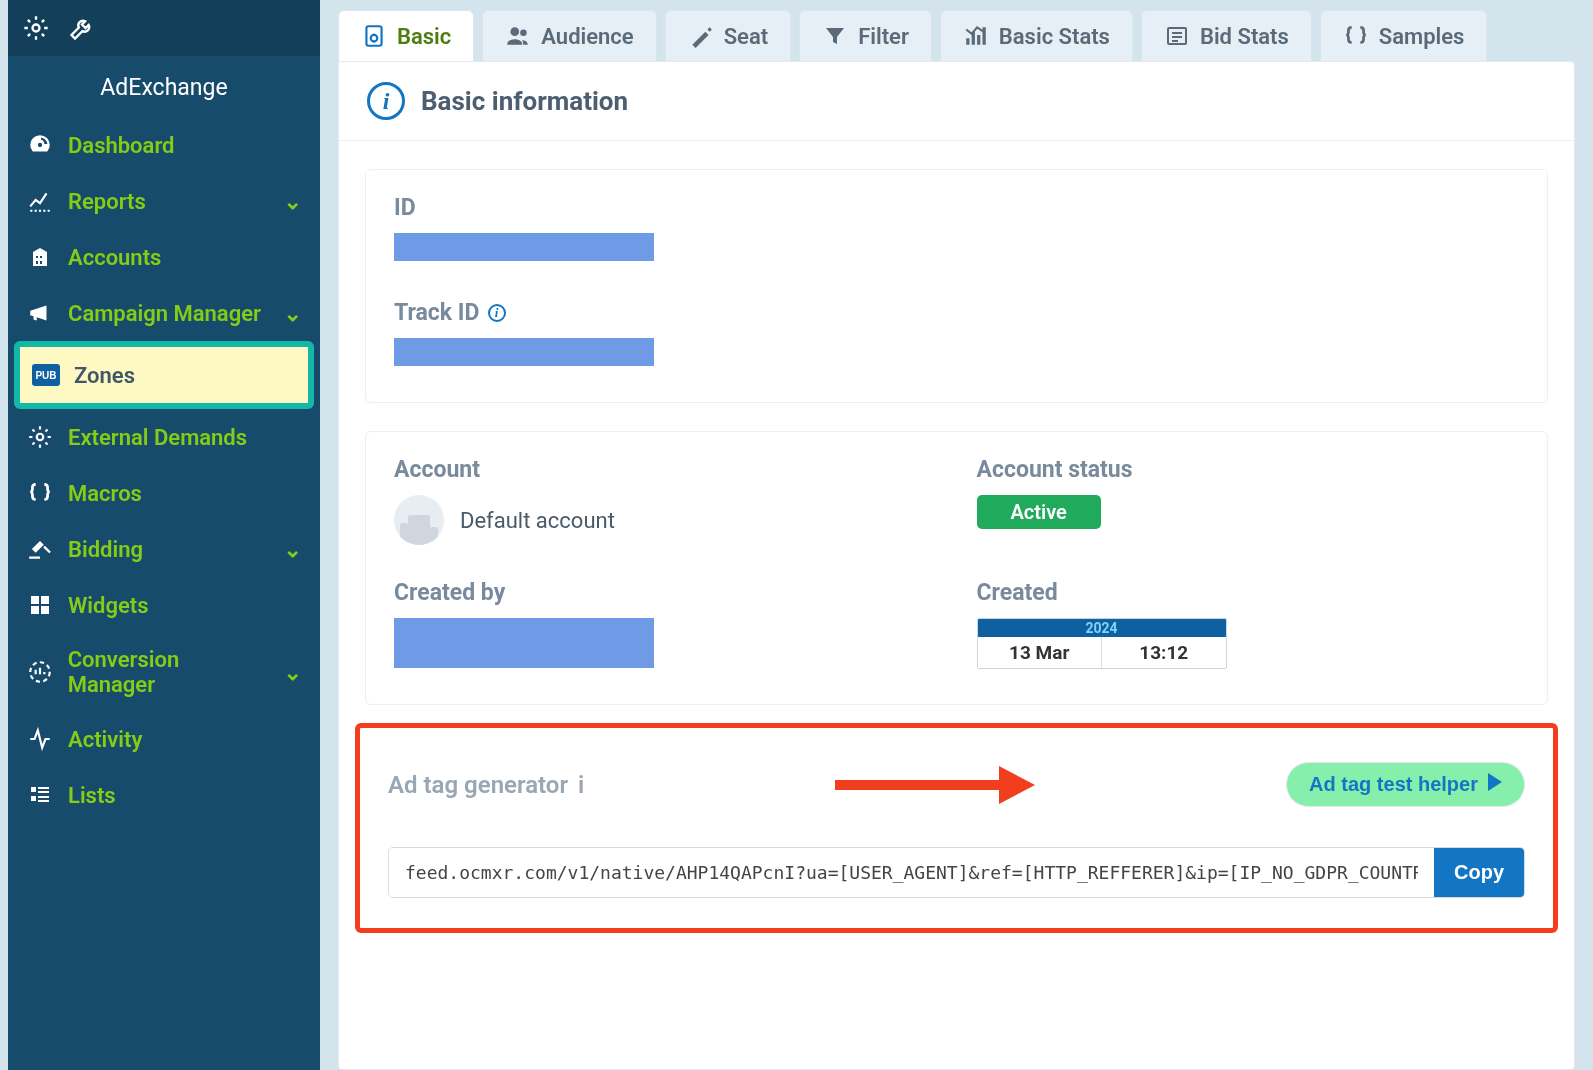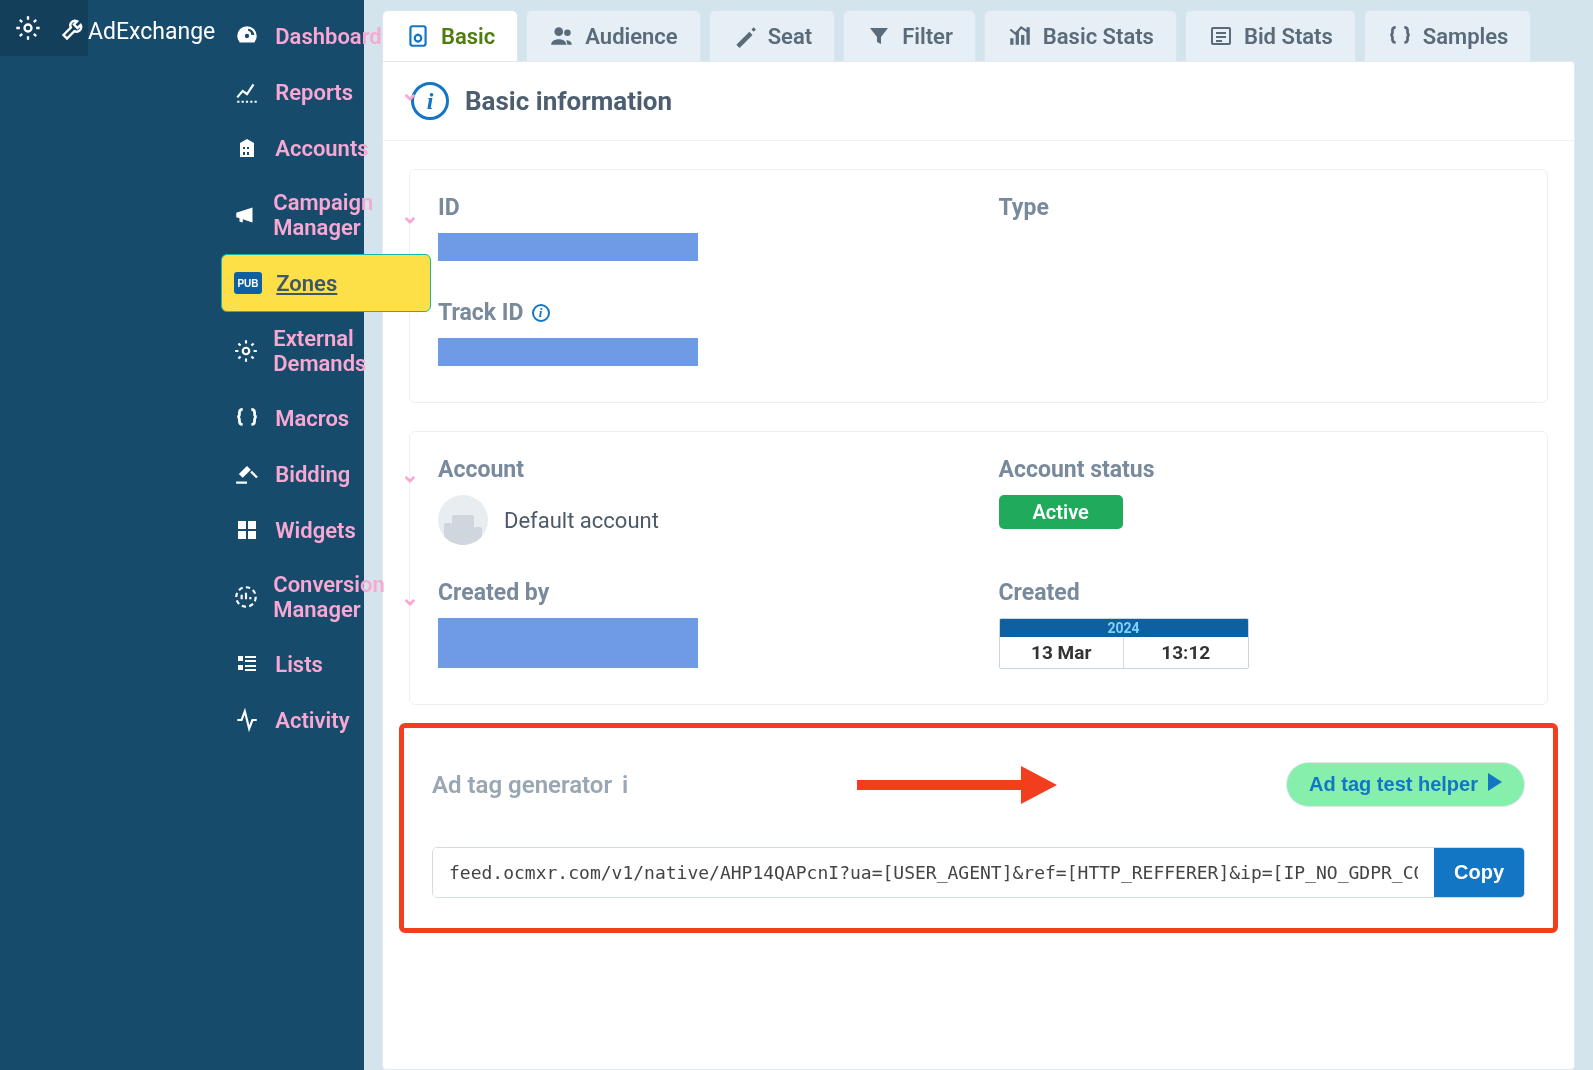--- a/index.html
+++ b/index.html
@@ -7,25 +7,26 @@
     font-family: -apple-system, BlinkMacSystemFont, "Segoe UI", Roboto, Helvetica, Arial, sans-serif;
     background: #d4e4ec;
     width: 1593px;
     height: 1070px;
     overflow: hidden;
     display: flex;
   }
 
   
   .sidebar {
-    width: 364px;
+    width: 312px;
     background: #174b6b;
     color: #fff;
     display: flex;
-    flex-direction: row;
+    flex-direction: column;
+    margin-left: 8px;
   }
   .sidebar-top {
     background: #143f5a;
     height: 56px;
     display: flex;
     align-items: center;
     padding-left: 14px;
     gap: 18px;
   }
   .sidebar-top .icon { color: #fff; }
@@ -35,37 +36,36 @@
     padding: 18px 0 8px 0;
     font-weight: 400;
   }
   .nav { padding: 8px 6px; }
   .nav-item {
     display: flex;
     align-items: center;
     padding: 14px 12px;
     font-size: 22px;
     font-weight: 600;
-    color: #f9a8d4;
+    color: #84cc16;
     gap: 14px;
     border-radius: 6px;
     cursor: pointer;
     position: relative;
   }
   .nav-item .chev {
     margin-left: auto;
     font-size: 22px;
     font-weight: 700;
   }
   .nav-item.active {
-    background: #fde047;
+    background: #fef9c3;
     color: #405766;
-    border: 1px solid #14b8a6;
+    border: 6px solid #14b8a6;
     font-weight: 600;
-    text-decoration: underline;
   }
   .nav-item.active svg, .nav-item.active .icon { color: #006398; }
   .nav-icon { width: 28px; height: 28px; display: inline-flex; align-items: center; justify-content: center; }
 
   
   .main {
     flex: 1;
     display: flex;
     flex-direction: column;
     padding-left: 18px;
@@ -317,39 +317,39 @@
           <svg width="26" height="26" viewBox="0 0 24 24" fill="none" stroke="#fff" stroke-width="2">
             <circle cx="12" cy="12" r="9" stroke-dasharray="4 3"></circle>
             <path d="M8 14v-4M12 14V8M16 14v-2" stroke="#fff"></path>
           </svg>
         </span>
       <span>Conversion Manager</span>
       <span class="chev">⌄</span>
     </div>
     <div class="nav-item">
       <span class="nav-icon">
+          <svg width="26" height="26" viewBox="0 0 24 24" fill="none" stroke="#fff" stroke-width="2">
+            <path d="M3 12h4l3-8 4 16 3-8h4"></path>
+          </svg>
+        </span>
+      <span>Activity</span>
+    </div>
+    <div class="nav-item">
+      <span class="nav-icon">
           <svg width="24" height="24" viewBox="0 0 24 24" fill="#fff">
             <rect x="3" y="4" width="5" height="5"></rect>
             <rect x="10" y="4" width="11" height="2"></rect>
             <rect x="10" y="8" width="11" height="2"></rect>
             <rect x="3" y="13" width="5" height="5"></rect>
             <rect x="10" y="13" width="11" height="2"></rect>
             <rect x="10" y="17" width="11" height="2"></rect>
           </svg>
         </span>
       <span>Lists</span>
     </div>
-    <div class="nav-item">
-      <span class="nav-icon">
-          <svg width="26" height="26" viewBox="0 0 24 24" fill="none" stroke="#fff" stroke-width="2">
-            <path d="M3 12h4l3-8 4 16 3-8h4"></path>
-          </svg>
-        </span>
-      <span>Activity</span>
-    </div>
   </nav>
 </aside>
 
 <main class="main">
   <div class="tabs">
     <div class="tab active">
       <span class="ticon">
           <svg width="26" height="26" viewBox="0 0 24 24" fill="none" stroke="#1276c4" stroke-width="2">
             <rect x="5" y="3" width="14" height="18" rx="2"></rect>
             <circle cx="12" cy="14" r="3"></circle>
@@ -418,21 +418,20 @@
       <h2>Basic information</h2>
     </div>
 
     <div class="card">
       <div class="grid2">
         <div>
           <div class="field-label">ID</div>
           <span class="redacted"></span>
         </div>
         <div>
-          <div class="field-label">Type</div>
         </div>
         <div style="grid-column:1;">
           <div class="field-label">
             <span>Track ID</span>
             <span class="qmark">i</span>
           </div>
           <span class="redacted"></span>
         </div>
       </div>
     </div>

